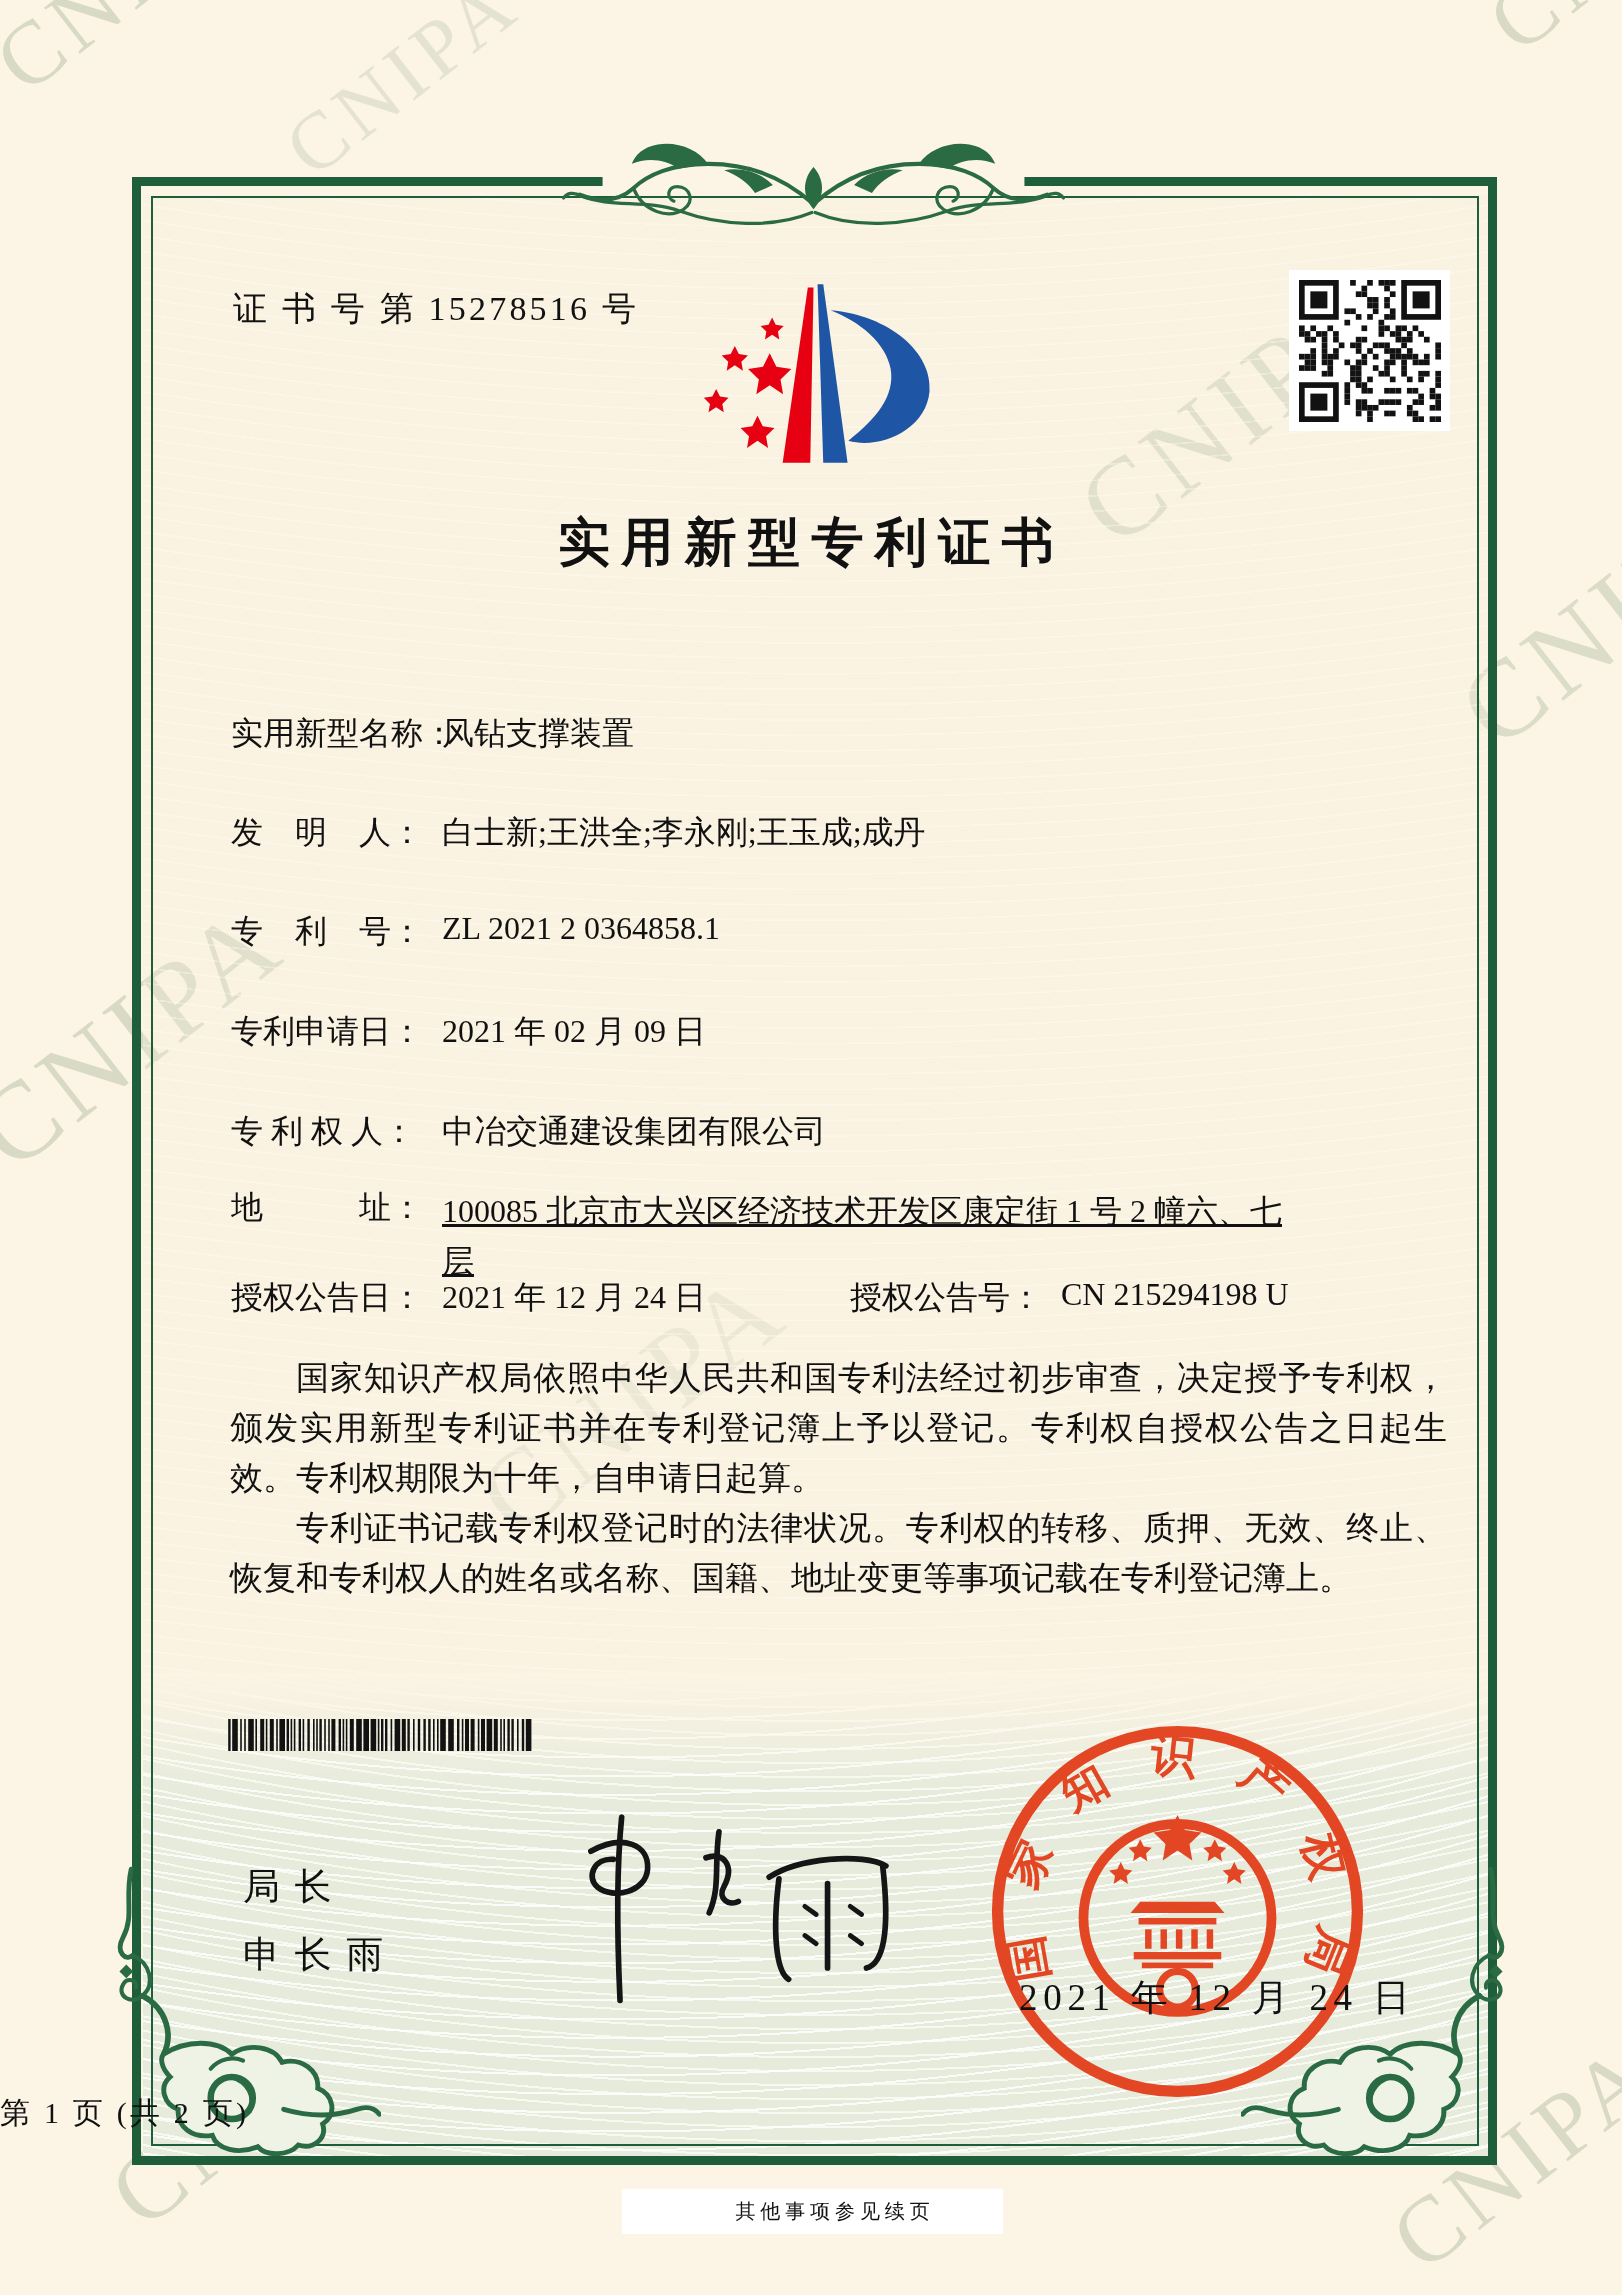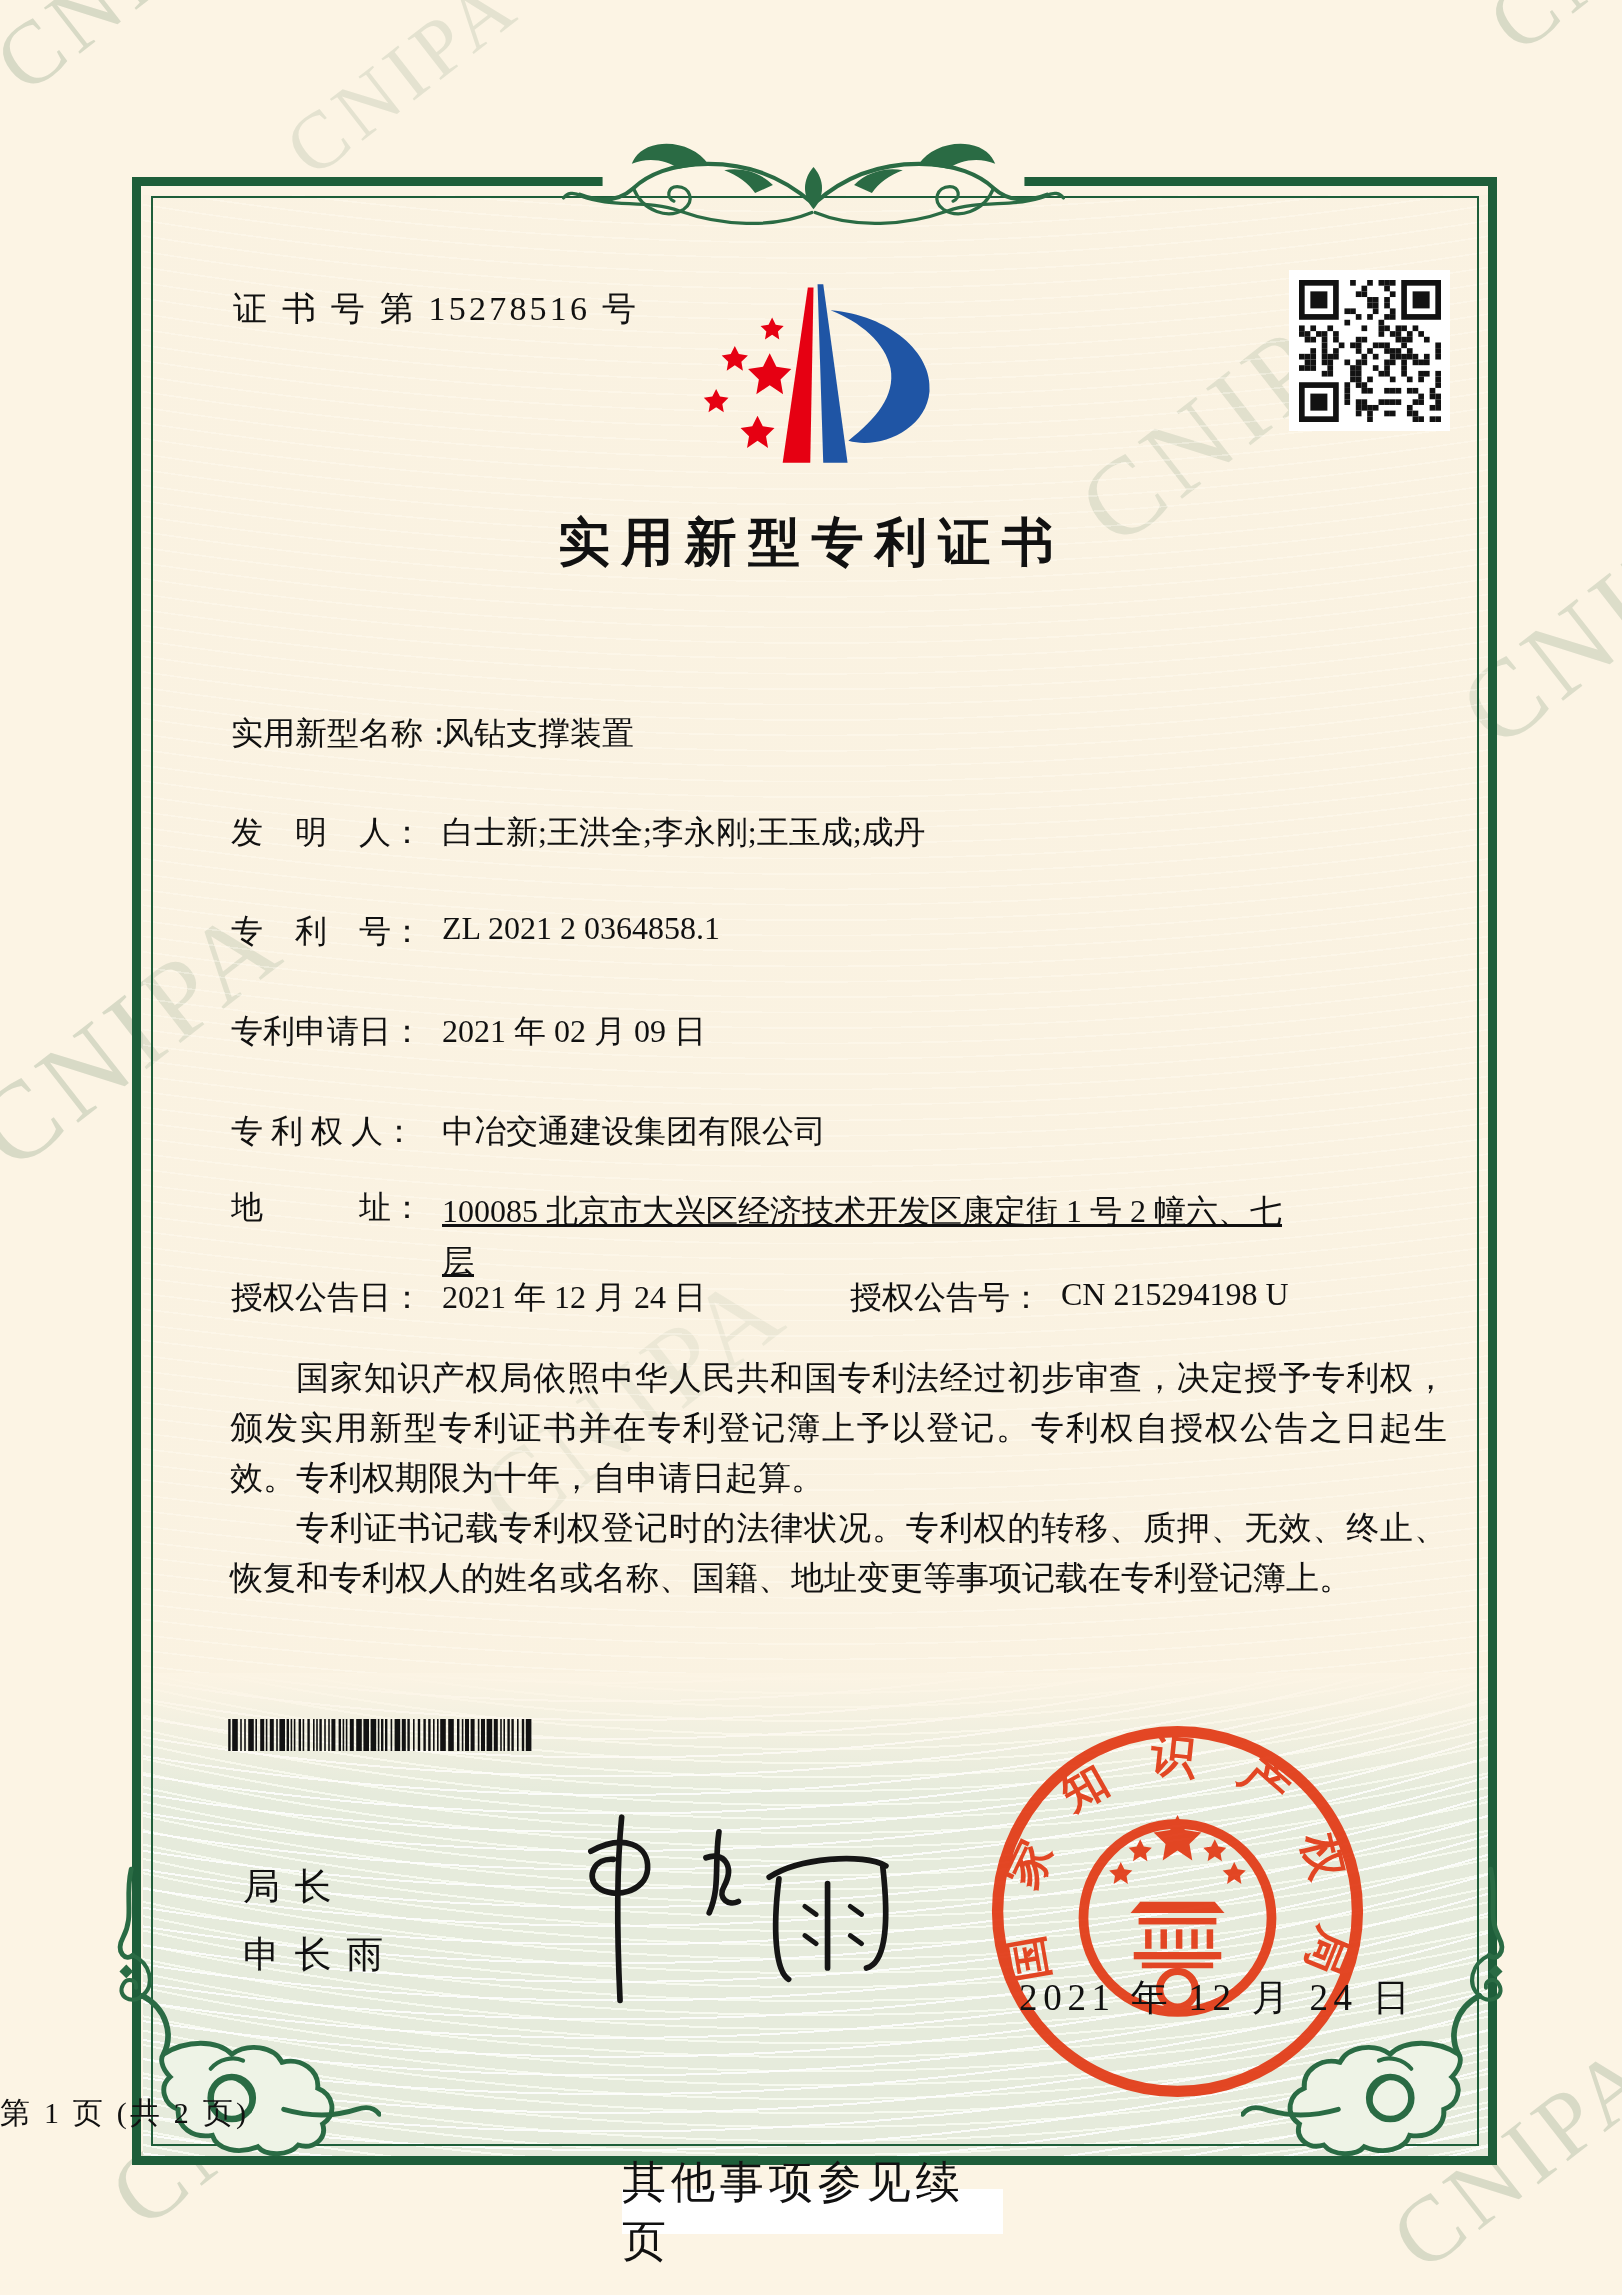--- a/index.html
+++ b/index.html
@@ -47,21 +47,21 @@
   .barcode{position:absolute;left:226px;top:1719px;}
   .director{position:absolute;left:243px;font-size:37px;letter-spacing:14.6px;
       font-family:"Liberation Sans","DejaVu Sans",sans-serif;text-align:right;}
   .d1{top:1862px;} .d2{top:1930px;}
   .signature{position:absolute;left:526px;top:1809px;}
   .seal{position:absolute;left:983px;top:1717px;z-index:6;opacity:.94;mix-blend-mode:multiply;}
   .seal-date{position:absolute;left:1019px;top:1973px;z-index:7;font-size:37px;letter-spacing:5.7px;}
   .footer-page{position:absolute;left:0;right:81px;top:2093px;text-align:left;font-size:30px;letter-spacing:3.2px;}
   .note-strip{position:absolute;left:622px;top:2189px;width:381px;height:45px;background:#ffffff;
       z-index:6;display:flex;align-items:center;justify-content:center;}
-  .note-strip span{font-size:44px;letter-spacing:4.9px;}
+  .note-strip span{font-size:20px;letter-spacing:4.9px;margin-left:45px;}
 </style>
 </head>
 <body>
 
 <div class="page">
 
   <div class="wm" style="left:-24px;top:32px;font-size:89px;">CNIPA</div>
   <div class="wm" style="left:268px;top:122px;font-size:81px;opacity:.3;">CNIPA</div>
   <div class="wm" style="left:1469px;top:-8px;font-size:89px;">CNIPA</div>
   <div class="wm" style="left:1055px;top:471px;font-size:110px;">CNIPA</div>

